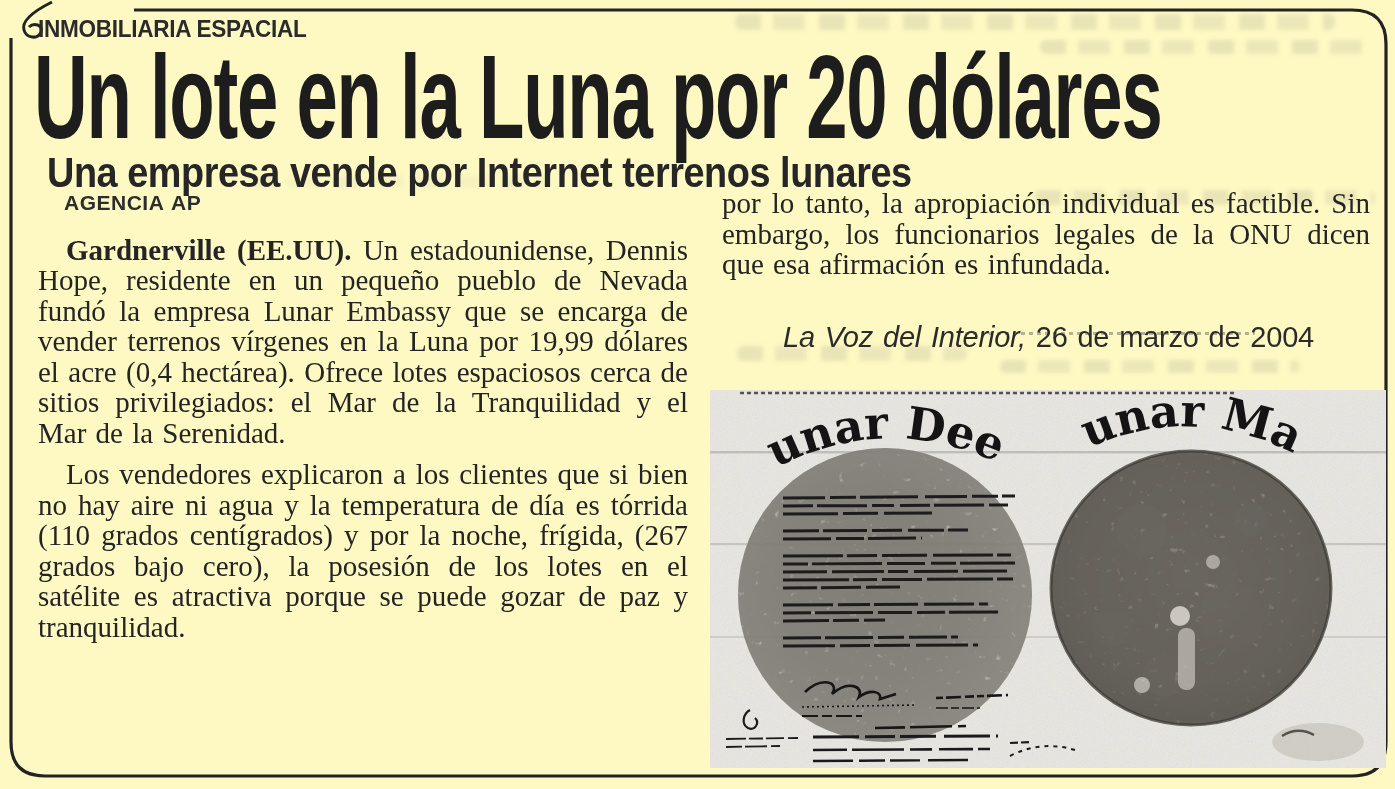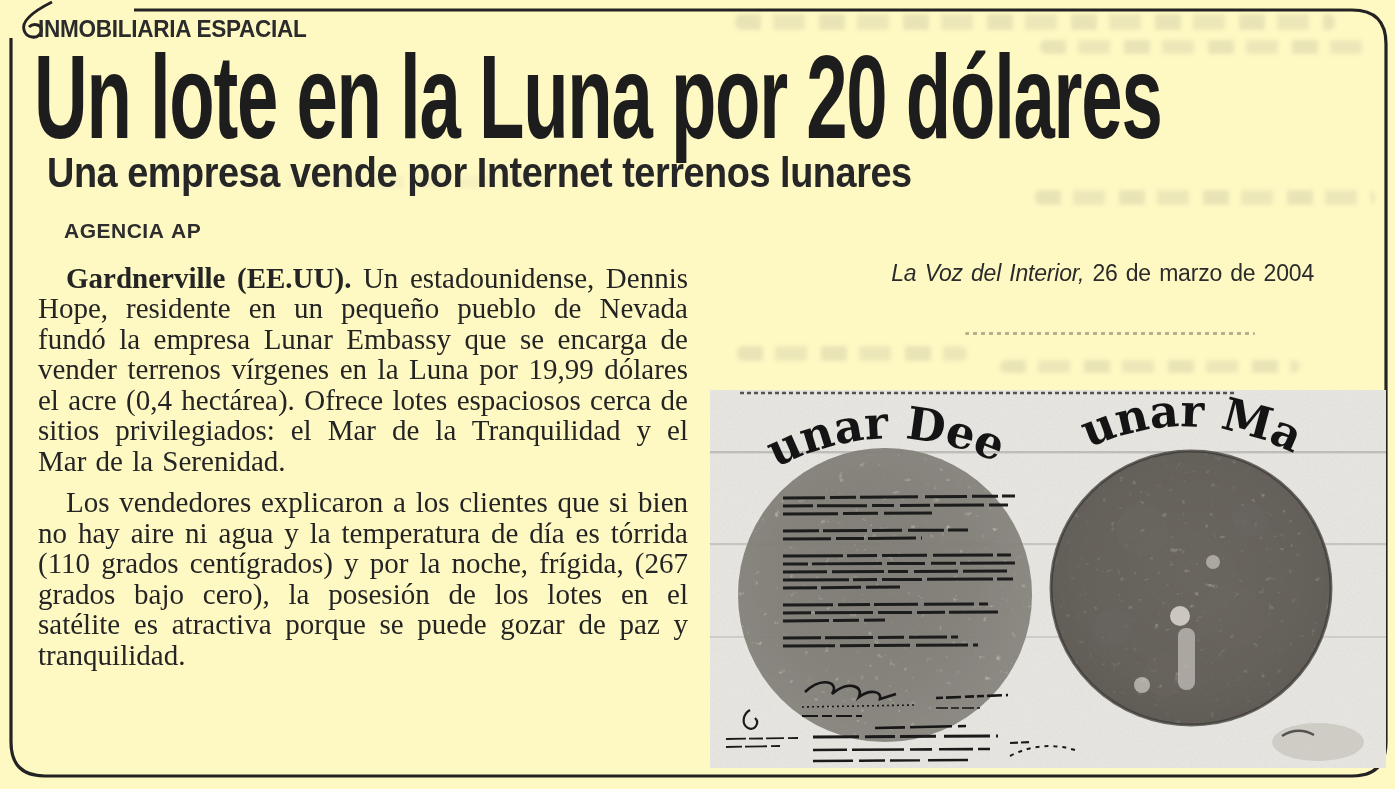--- a/index.html
+++ b/index.html
@@ -23,34 +23,34 @@
     font-size:118px; line-height:118px; letter-spacing:-2px; color:#1d1d1d;
   }
   .headline .squeeze { display:inline-block; transform:scaleX(.63); transform-origin:left top; }
   .subheadline {
     position:absolute; left:35px; top:141px; margin:12px; white-space:nowrap;
     font-family:"Liberation Sans", sans-serif; font-weight:bold;
     font-size:43px; line-height:38px; letter-spacing:-0.5px; color:#262626;
   }
   .subheadline .squeeze { display:inline-block; transform:scaleX(.88); transform-origin:left top; }
   
-  .col { position:absolute; top:216px; width:650px; font-size:29px; line-height:30.5px; word-spacing:2px; text-align:justify; }
+  .col { position:absolute; top:188px; width:650px; font-size:29px; line-height:30.5px; word-spacing:2px; text-align:justify; }
   .col-left  { left:38px; }
   .col-right { left:722px; width:648px; }
   .byline {
     font-family:"Liberation Sans", sans-serif; font-weight:bold;
     font-size:21px; letter-spacing:.5px; color:#2d2d2d;
     padding-left:26px; margin:0 0 16px 0;
   }
   .col p { margin:0 0 11px 0; text-indent:28px; }
   .col p.noindent { text-indent:0; }
   .lead { font-weight:bold;margin-top:28px; }
   .attribution {
     margin-top:42px; text-align:right; padding-right:56px;
-    font-family:"Liberation Sans", sans-serif; font-size:23px; color:#2b2b2b;
+    font-family:"Liberation Sans", sans-serif; font-size:29px; color:#2b2b2b;
     letter-spacing:-0.2px;
   }
   .attribution i { font-style:italic; }
   
   .bleed {
     position:absolute; pointer-events:none; border-radius:6px;
     background:repeating-linear-gradient(90deg,
       rgba(115,112,108,.55) 0 26px, rgba(115,112,108,0) 26px 38px,
       rgba(115,112,108,.45) 38px 70px, rgba(115,112,108,0) 70px 84px);
     filter:blur(2px); opacity:.28;
@@ -85,20 +85,21 @@
   <h1 class="headline"><span class="squeeze">Un lote en la Luna por 20 dólares</span></h1>
   <h2 class="subheadline"><span class="squeeze">Una empresa vende por Internet terrenos lunares</span></h2>
 
   <div class="col col-left">
     <div class="byline">AGENCIA AP</div>
     <p><span class="lead">Gardnerville (EE.UU).</span><span> Un estadounidense, Dennis Hope, residente en un pequeño pueblo de Nevada fundó la empresa Lunar Embassy que se encarga de vender terrenos vírgenes en la Luna por 19,99 dólares el acre (0,4 hectárea). Ofrece lotes espaciosos cerca de sitios privilegiados: el Mar de la Tranquilidad y el Mar de la Serenidad.</span></p>
     <p>Los vendedores explicaron a los clientes que si bien no hay aire ni agua y la temperatura de día es tórrida (110 grados centígrados) y por la noche, frígida, (267 grados bajo cero), la posesión de los lotes en el satélite es atractiva porque se puede gozar de paz y tranquilidad.</p>
   </div>
 
   <div class="col col-right">
+    <p class="noindent">por lo tanto, la apropiación individual es factible. Sin embargo, los funcionarios legales de la ONU dicen que esa afirmación es infundada.</p>
     <div class="attribution"><i>La Voz del Interior,</i><span> 26 de marzo de 2004</span></div>
   </div>
 
   <figure class="photo">
     <svg viewBox="0 0 676 378" xmlns="http://www.w3.org/2000/svg">
       <defs>
         <radialGradient id="deedGrad" cx="45%" cy="45%" r="60%">
           <stop offset="0%" stop-color="#a6a29a"></stop>
           <stop offset="60%" stop-color="#b3afa7"></stop>
           <stop offset="100%" stop-color="#c8c4bc"></stop>

